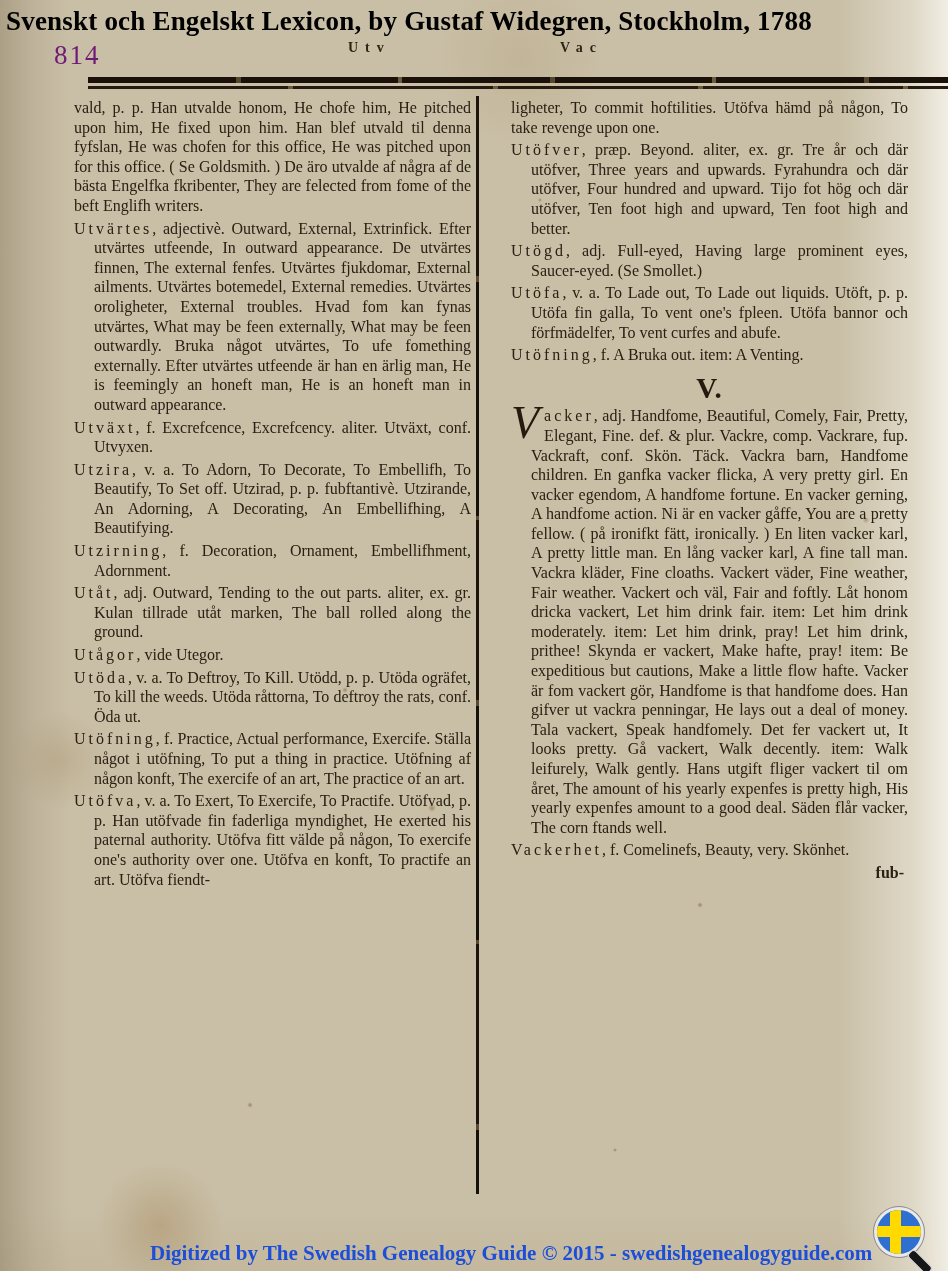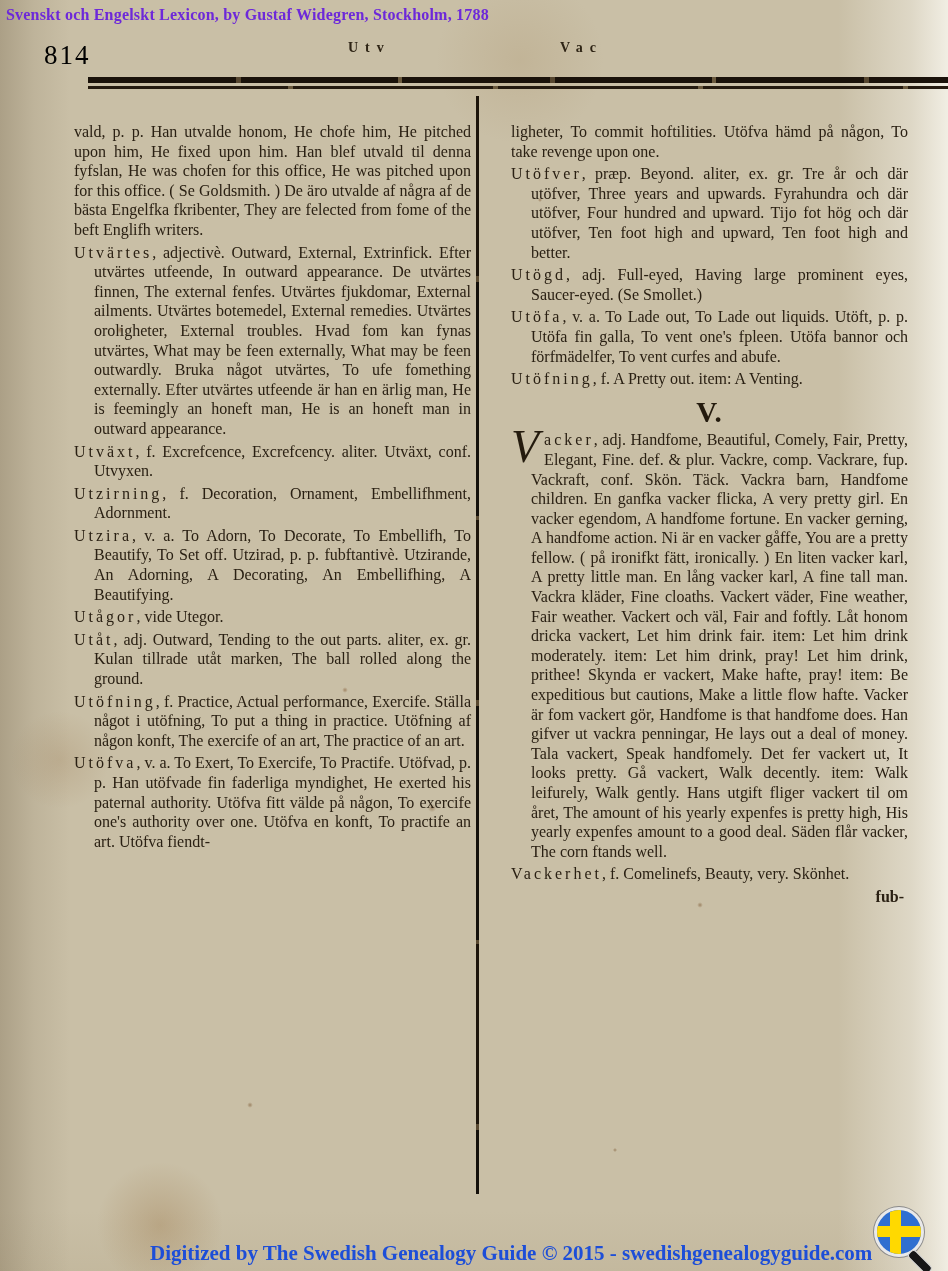--- a/index.html
+++ b/index.html
@@ -21,26 +21,26 @@
       radial-gradient(circle 90px at 160px 1225px, rgba(150,110,60,.30), transparent 70%),
       radial-gradient(circle 70px at 60px 760px, rgba(140,100,55,.18), transparent 70%),
       radial-gradient(circle 120px at 520px 60px, rgba(160,130,85,.18), transparent 70%),
       linear-gradient(90deg, rgba(95,78,52,.28) 0px, rgba(95,78,52,.10) 34px, rgba(0,0,0,0) 70px),
       linear-gradient(270deg, rgba(248,246,238,.85) 0px, rgba(248,246,238,.45) 36px, rgba(248,246,238,0) 110px),
       linear-gradient(0deg, rgba(190,178,150,.5) 0px, rgba(0,0,0,0) 60px);
     color:#2a2013;
   }
   .green-title{
     position:absolute;left:6px;top:6px;
-    font-size:16px;font-weight:bold;color:#6d28d9;
+    font-size:27px;font-weight:bold;color:#000000;
     letter-spacing:.2px;white-space:nowrap;
   }
   .page-number{
-    position:absolute;left:44px;top:40px;
-    font-size:27px;letter-spacing:2px;color:#000000;
+    position:absolute;left:54px;top:40px;
+    font-size:27px;letter-spacing:2px;color:#701a75;
   }
   .running-head{
     position:absolute;top:40px;font-size:14px;font-weight:bold;
     letter-spacing:7px;color:#2e2415;
   }
   .running-head.rh-left{left:348px;}
   .running-head.rh-right{left:560px;}
   .header-rule{position:absolute;top:77px;left:88px;width:860px;}
   .header-rule .bar1{
     height:6px;
@@ -52,21 +52,21 @@
     background:repeating-linear-gradient(90deg,#241a0f 0 200px,#6b5a3e 200px 205px);
   }
   .col-divider{
     position:absolute;left:476px;top:96px;width:3px;height:1098px;
     background:repeating-linear-gradient(180deg,#1d150b 0 180px,#5a4a31 180px 186px,#14100a 186px 420px,#5a4a31 420px 424px);
   }
   .columns{
     position:absolute;top:98px;left:74px;width:834px;
     display:flex;gap:40px;
   }
-  .col{width:397px;font-size:16px;line-height:19.6px;text-align:justify;margin-top:24px;}
+  .col{width:397px;font-size:16px;line-height:19.6px;text-align:justify;}
   .col p{margin:0 0 3px 0;}
   p.entry{padding-left:20px;text-indent:-20px;}
   .hw{letter-spacing:3px;}
   .cont{padding-left:0;}
   .section-v{
     text-align:center;font-size:29px;font-weight:bold;
     letter-spacing:1px;margin:14px 0 8px 0;text-indent:0;color:#241b0e;
   }
   p.vacker{padding-left:20px;text-indent:0;}
   .dropcap{
@@ -111,34 +111,35 @@
   <div class="bar2"></div>
 </div>
 
 <div class="col-divider"></div>
 
 <div class="columns">
   <div class="col">
     <p class="cont"><span>vald, p. p. Han utvalde honom, He chofe him, He pitched upon him, He fixed upon him. Han blef utvald til denna fyfslan, He was chofen for this office, He was pitched upon for this office. ( Se Goldsmith. ) De äro utvalde af några af de bästa Engelfka fkribenter, They are felected from fome of the beft Englifh writers.</span></p>
     <p class="entry"><span class="hw">Utvärtes</span><span>, adjectivè. Outward, External, Extrinfick. Efter utvärtes utfeende, In outward appearance. De utvärtes finnen, The external fenfes. Utvärtes fjukdomar, External ailments. Utvärtes botemedel, External remedies. Utvärtes oroligheter, External troubles. Hvad fom kan fynas utvärtes, What may be feen externally, What may be feen outwardly. Bruka något utvärtes, To ufe fomething externally. Efter utvärtes utfeende är han en ärlig man, He is feemingly an honeft man, He is an honeft man in outward appearance.</span></p>
     <p class="entry"><span class="hw">Utväxt</span><span>, f. Excrefcence, Excrefcency. aliter. Utväxt, conf. Utvyxen.</span></p>
+    <p class="entry"><span class="hw">Utzira</span><span>, v. a. To Adorn, To Decorate, To Embellifh, To Beautify, To Set off. Utzirad, p. p. fubftantivè. Utzirande, An Adorning, A Decorating, An Embellifhing, A Beautifying.</span></p>
     <p class="entry"><span class="hw">Utzirning</span><span>, f. Decoration, Ornament, Embellifhment, Adornment.</span></p>
-    <p class="entry"><span class="hw">Utzira</span><span>, v. a. To Adorn, To Decorate, To Embellifh, To Beautify, To Set off. Utzirad, p. p. fubftantivè. Utzirande, An Adorning, A Decorating, An Embellifhing, A Beautifying.</span></p>
+    <p class="entry"><span class="hw">Utåt</span><span>, adj. Outward, Tending to the out parts. aliter, ex. gr. Kulan tillrade utåt marken, The ball rolled along the ground.</span></p>
     <p class="entry"><span class="hw">Utågor</span><span>, vide Utegor.</span></p>
-    <p class="entry"><span class="hw">Utåt</span><span>, adj. Outward, Tending to the out parts. aliter, ex. gr. Kulan tillrade utåt marken, The ball rolled along the ground.</span></p>
+    <p class="entry"><span class="hw">Utöda</span><span>, v. a. To Deftroy, To Kill. Utödd, p. p. Utöda ogräfet, To kill the weeds. Utöda råttorna, To deftroy the rats, conf. Öda ut.</span></p>
     <p class="entry"><span class="hw">Utöfning</span><span>, f. Practice, Actual performance, Exercife. Ställa något i utöfning, To put a thing in practice. Utöfning af någon konft, The exercife of an art, The practice of an art.</span></p>
     <p class="entry"><span class="hw">Utöfva</span><span>, v. a. To Exert, To Exercife, To Practife. Utöfvad, p. p. Han utöfvade fin faderliga myndighet, He exerted his paternal authority. Utöfva fitt välde på någon, To exercife one's authority over one. Utöfva en konft, To practife an art. Utöfva fiendt-</span></p>
   </div>
 
   <div class="col">
     <p class="cont"><span>ligheter, To commit hoftilities. Utöfva hämd på någon, To take revenge upon one.</span></p>
     <p class="entry"><span class="hw">Utöfver</span><span>, præp. Beyond. aliter, ex. gr. Tre år och där utöfver, Three years and upwards. Fyrahundra och där utöfver, Four hundred and upward. Tijo fot hög och där utöfver, Ten foot high and upward, Ten foot high and better.</span></p>
     <p class="entry"><span class="hw">Utögd</span><span>, adj. Full-eyed, Having large prominent eyes, Saucer-eyed. (Se Smollet.)</span></p>
     <p class="entry"><span class="hw">Utöfa</span><span>, v. a. To Lade out, To Lade out liquids. Utöft, p. p. Utöfa fin galla, To vent one's fpleen. Utöfa bannor och förfmädelfer, To vent curfes and abufe.</span></p>
-    <p class="entry"><span class="hw">Utöfning</span><span>, f. A Pretty out. item: A Venting.</span></p>
+    <p class="entry"><span class="hw">Utöfning</span><span>, f. A Bruka out. item: A Venting.</span></p>
 
     <div class="section-v">V.</div>
 
     <p class="entry vacker"><span class="dropcap">V</span><span class="hw">acker</span><span>, adj. Handfome, Beautiful, Comely, Fair, Pretty, Elegant, Fine. def. &amp; plur. Vackre, comp. Vackrare, fup. Vackraft, conf. Skön. Täck. Vackra barn, Handfome children. En ganfka vacker flicka, A very pretty girl. En vacker egendom, A handfome fortune. En vacker gerning, A handfome action. Ni är en vacker gåffe, You are a pretty fellow. ( på ironifkt fätt, ironically. ) En liten vacker karl, A pretty little man. En lång vacker karl, A fine tall man. Vackra kläder, Fine cloaths. Vackert väder, Fine weather, Fair weather. Vackert och väl, Fair and foftly. Låt honom dricka vackert, Let him drink fair. item: Let him drink moderately. item: Let him drink, pray! Let him drink, prithee! Skynda er vackert, Make hafte, pray! item: Be expeditious but cautions, Make a little flow hafte. Vacker är fom vackert gör, Handfome is that handfome does. Han gifver ut vackra penningar, He lays out a deal of money. Tala vackert, Speak handfomely. Det fer vackert ut, It looks pretty. Gå vackert, Walk decently. item: Walk leifurely, Walk gently. Hans utgift fliger vackert til om året, The amount of his yearly expenfes is pretty high, His yearly expenfes amount to a good deal. Säden flår vacker, The corn ftands well.</span></p>
     <p class="entry"><span class="hw">Vackerhet</span><span>, f. Comelinefs, Beauty, very. Skönhet.</span></p>
     <p class="catchword">fub-</p>
   </div>
 </div>
 
 <div class="footer-green">Digitized by The Swedish Genealogy Guide © 2015 - swedishgenealogyguide.com</div>

